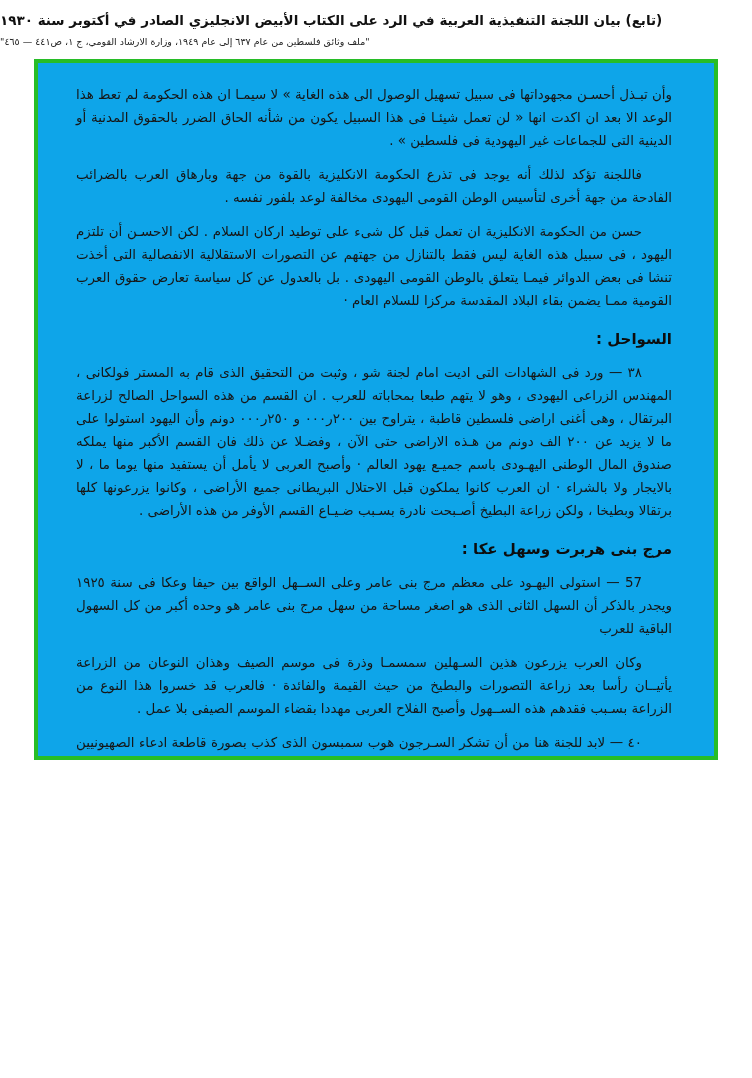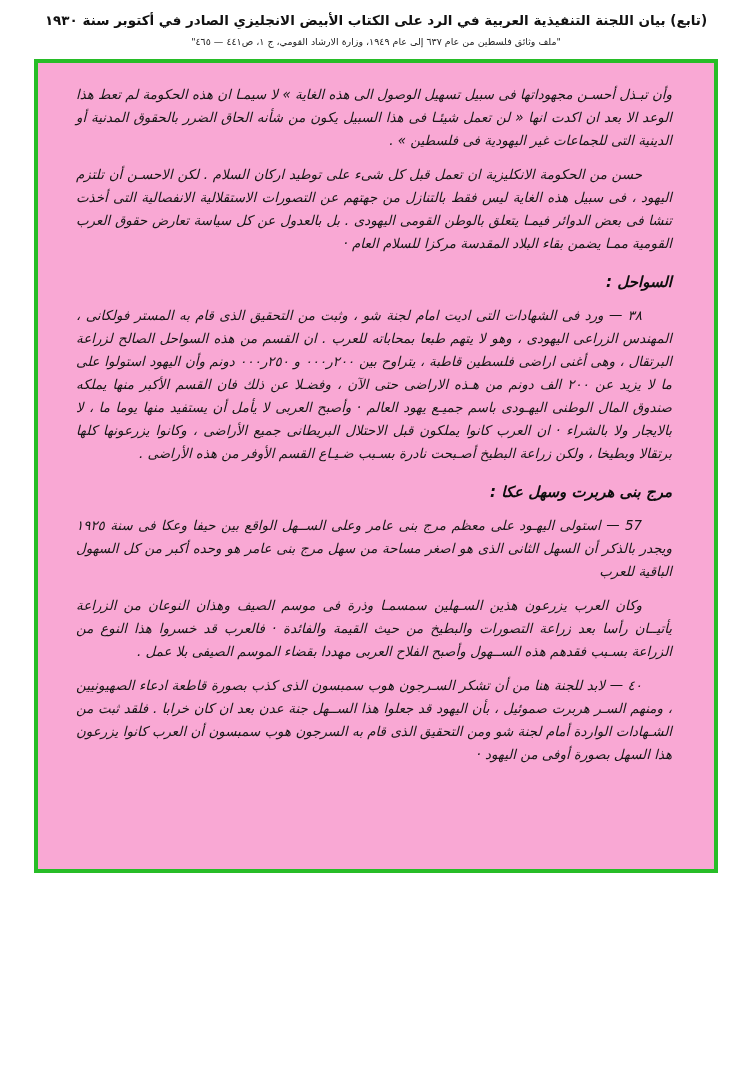--- a/index.html
+++ b/index.html
@@ -10,44 +10,43 @@
   }
   body {
     width: 752px;
     height: 1078px;
     overflow: hidden;
     font-family: "DejaVu Sans", sans-serif;
     color: #161616;
     direction: rtl;
   }
   .page-header {
-    text-align: center;
+    text-align: left;
     padding-top: 10px;
     direction: rtl;
   }
   .page-header .doc-title {
     font-weight: bold;
     font-size: 13.5px;
     line-height: 1.5;
     color: #111;
   }
   .page-header .doc-source {
     font-size: 9.5px;
     margin-top: 6px;
     color: #222;
     letter-spacing: 0.2px;
   }
   .document-frame {
     margin: 12px 34px 0 34px;
-    height: 814px;
+    height: 701px;
     border: 4px solid #27bd27;
-    background: #f9a8d4;
+    background: #0ea5e9;
     padding: 20px 42px 16px 38px;
     overflow: hidden;
-    font-style: italic;
   }
   .document-body {
     direction: rtl;
     text-align: justify;
     font-size: 13.4px;
     line-height: 23px;
   }
   .para {
     margin: 0 0 11px 0;
     text-indent: 30px;
@@ -67,20 +66,21 @@
 <body>
 
 <div class="page-header">
   <div class="doc-title">(تابع) بيان اللجنة التنفيذية العربية في الرد على الكتاب الأبيض الانجليزي الصادر في أكتوبر سنة ١٩٣٠</div>
   <div class="doc-source">"ملف وثائق فلسطين من عام ٦٣٧ إلى عام ١٩٤٩، وزارة الارشاد القومي، ج ١، ص٤٤١ — ٤٦٥"</div>
 </div>
 
 <div class="document-frame">
   <div class="document-body">
       <div class="para no-indent">وأن تبـذل أحسـن مجهوداتها فى سبيل تسهيل الوصول الى هذه الغاية » لا سيمـا ان هذه الحكومة لم تعط هذا الوعد الا بعد ان اكدت انها « لن تعمل شيئـا فى هذا السبيل يكون من شأنه الحاق الضرر بالحقوق المدنية أو الدينية التى للجماعات غير اليهودية فى فلسطين » .</div>
+      <div class="para">فاللجنة تؤكد لذلك أنه يوجد فى تذرع الحكومة الانكليزية بالقوة من جهة وبارهاق العرب بالضرائب الفادحة من جهة أخرى لتأسيس الوطن القومى اليهودى مخالفة لوعد بلفور نفسه .</div>
       <div class="para">حسن من الحكومة الانكليزية ان تعمل قبل كل شىء على توطيد اركان السلام . لكن الاحسـن أن تلتزم اليهود ، فى سبيل هذه الغاية ليس فقط بالتنازل من جهتهم عن التصورات الاستقلالية الانفصالية التى أخذت تنشا فى بعض الدوائر فيمـا يتعلق بالوطن القومى اليهودى . بل بالعدول عن كل سياسة تعارض حقوق العرب القومية ممـا يضمن بقاء البلاد المقدسة مركزا للسلام العام ·</div>
       <div class="heading">السواحل :</div>
       <div class="para">٣٨ — ورد فى الشهادات التى اديت امام لجنة شو ، وثبت من التحقيق الذى قام به المستر فولكانى ، المهندس الزراعى اليهودى ، وهو لا يتهم طبعا بمحاباته للعرب . ان القسم من هذه السواحل الصالح لزراعة البرتقال ، وهى أغنى اراضى فلسطين قاطبة ، يتراوح بين ٢٠٠ر٠٠٠ و ٢٥٠ر٠٠٠ دونم وأن اليهود استولوا على ما لا يزيد عن ٢٠٠ الف دونم من هـذه الاراضى حتى الآن ، وفضـلا عن ذلك فان القسم الأكبر منها يملكه صندوق المال الوطنى اليهـودى باسم جميـع يهود العالم · وأصبح العربى لا يأمل أن يستفيد منها يوما ما ، لا بالايجار ولا بالشراء · ان العرب كانوا يملكون قبل الاحتلال البريطانى جميع الأراضى ، وكانوا يزرعونها كلها برتقالا وبطيخا ، ولكن زراعة البطيخ أصـبحت نادرة بسـبب ضـيـاع القسم الأوفر من هذه الأراضى .</div>
       <div class="heading">مرج بنى هربرت وسهل عكا :</div>
       <div class="para">57 — استولى اليهـود على معظم مرج بنى عامر وعلى الســهل الواقع بين حيفا وعكا فى سنة ١٩٢٥ ويجدر بالذكر أن السهل الثانى الذى هو اصغر مساحة من سهل مرج بنى عامر هو وحده أكبر من كل السهول الباقية للعرب</div>
       <div class="para">وكان العرب يزرعون هذين السـهلين سمسمـا وذرة فى موسم الصيف وهذان النوعان من الزراعة يأتيــان رأسا بعد زراعة التصورات والبطيخ من حيث القيمة والفائدة · فالعرب قد خسروا هذا النوع من الزراعة بسـبب فقدهم هذه الســهول وأصبح الفلاح العربى مهددا بقضاء الموسم الصيفى بلا عمل .</div>
       <div class="para">٤٠ — لابد للجنة هنا من أن تشكر السـرجون هوب سمبسون الذى كذب بصورة قاطعة ادعاء الصهيونيين ، ومنهم السـر هربرت صموئيل ، بأن اليهود قد جعلوا هذا الســهل جنة عدن بعد ان كان خرابا . فلقد ثبت من الشـهادات الواردة أمام لجنة شو ومن التحقيق الذى قام به السرجون هوب سمبسون أن العرب كانوا يزرعون هذا السهل بصورة أوفى من اليهود ·</div>
     </div>
 </div>
 

